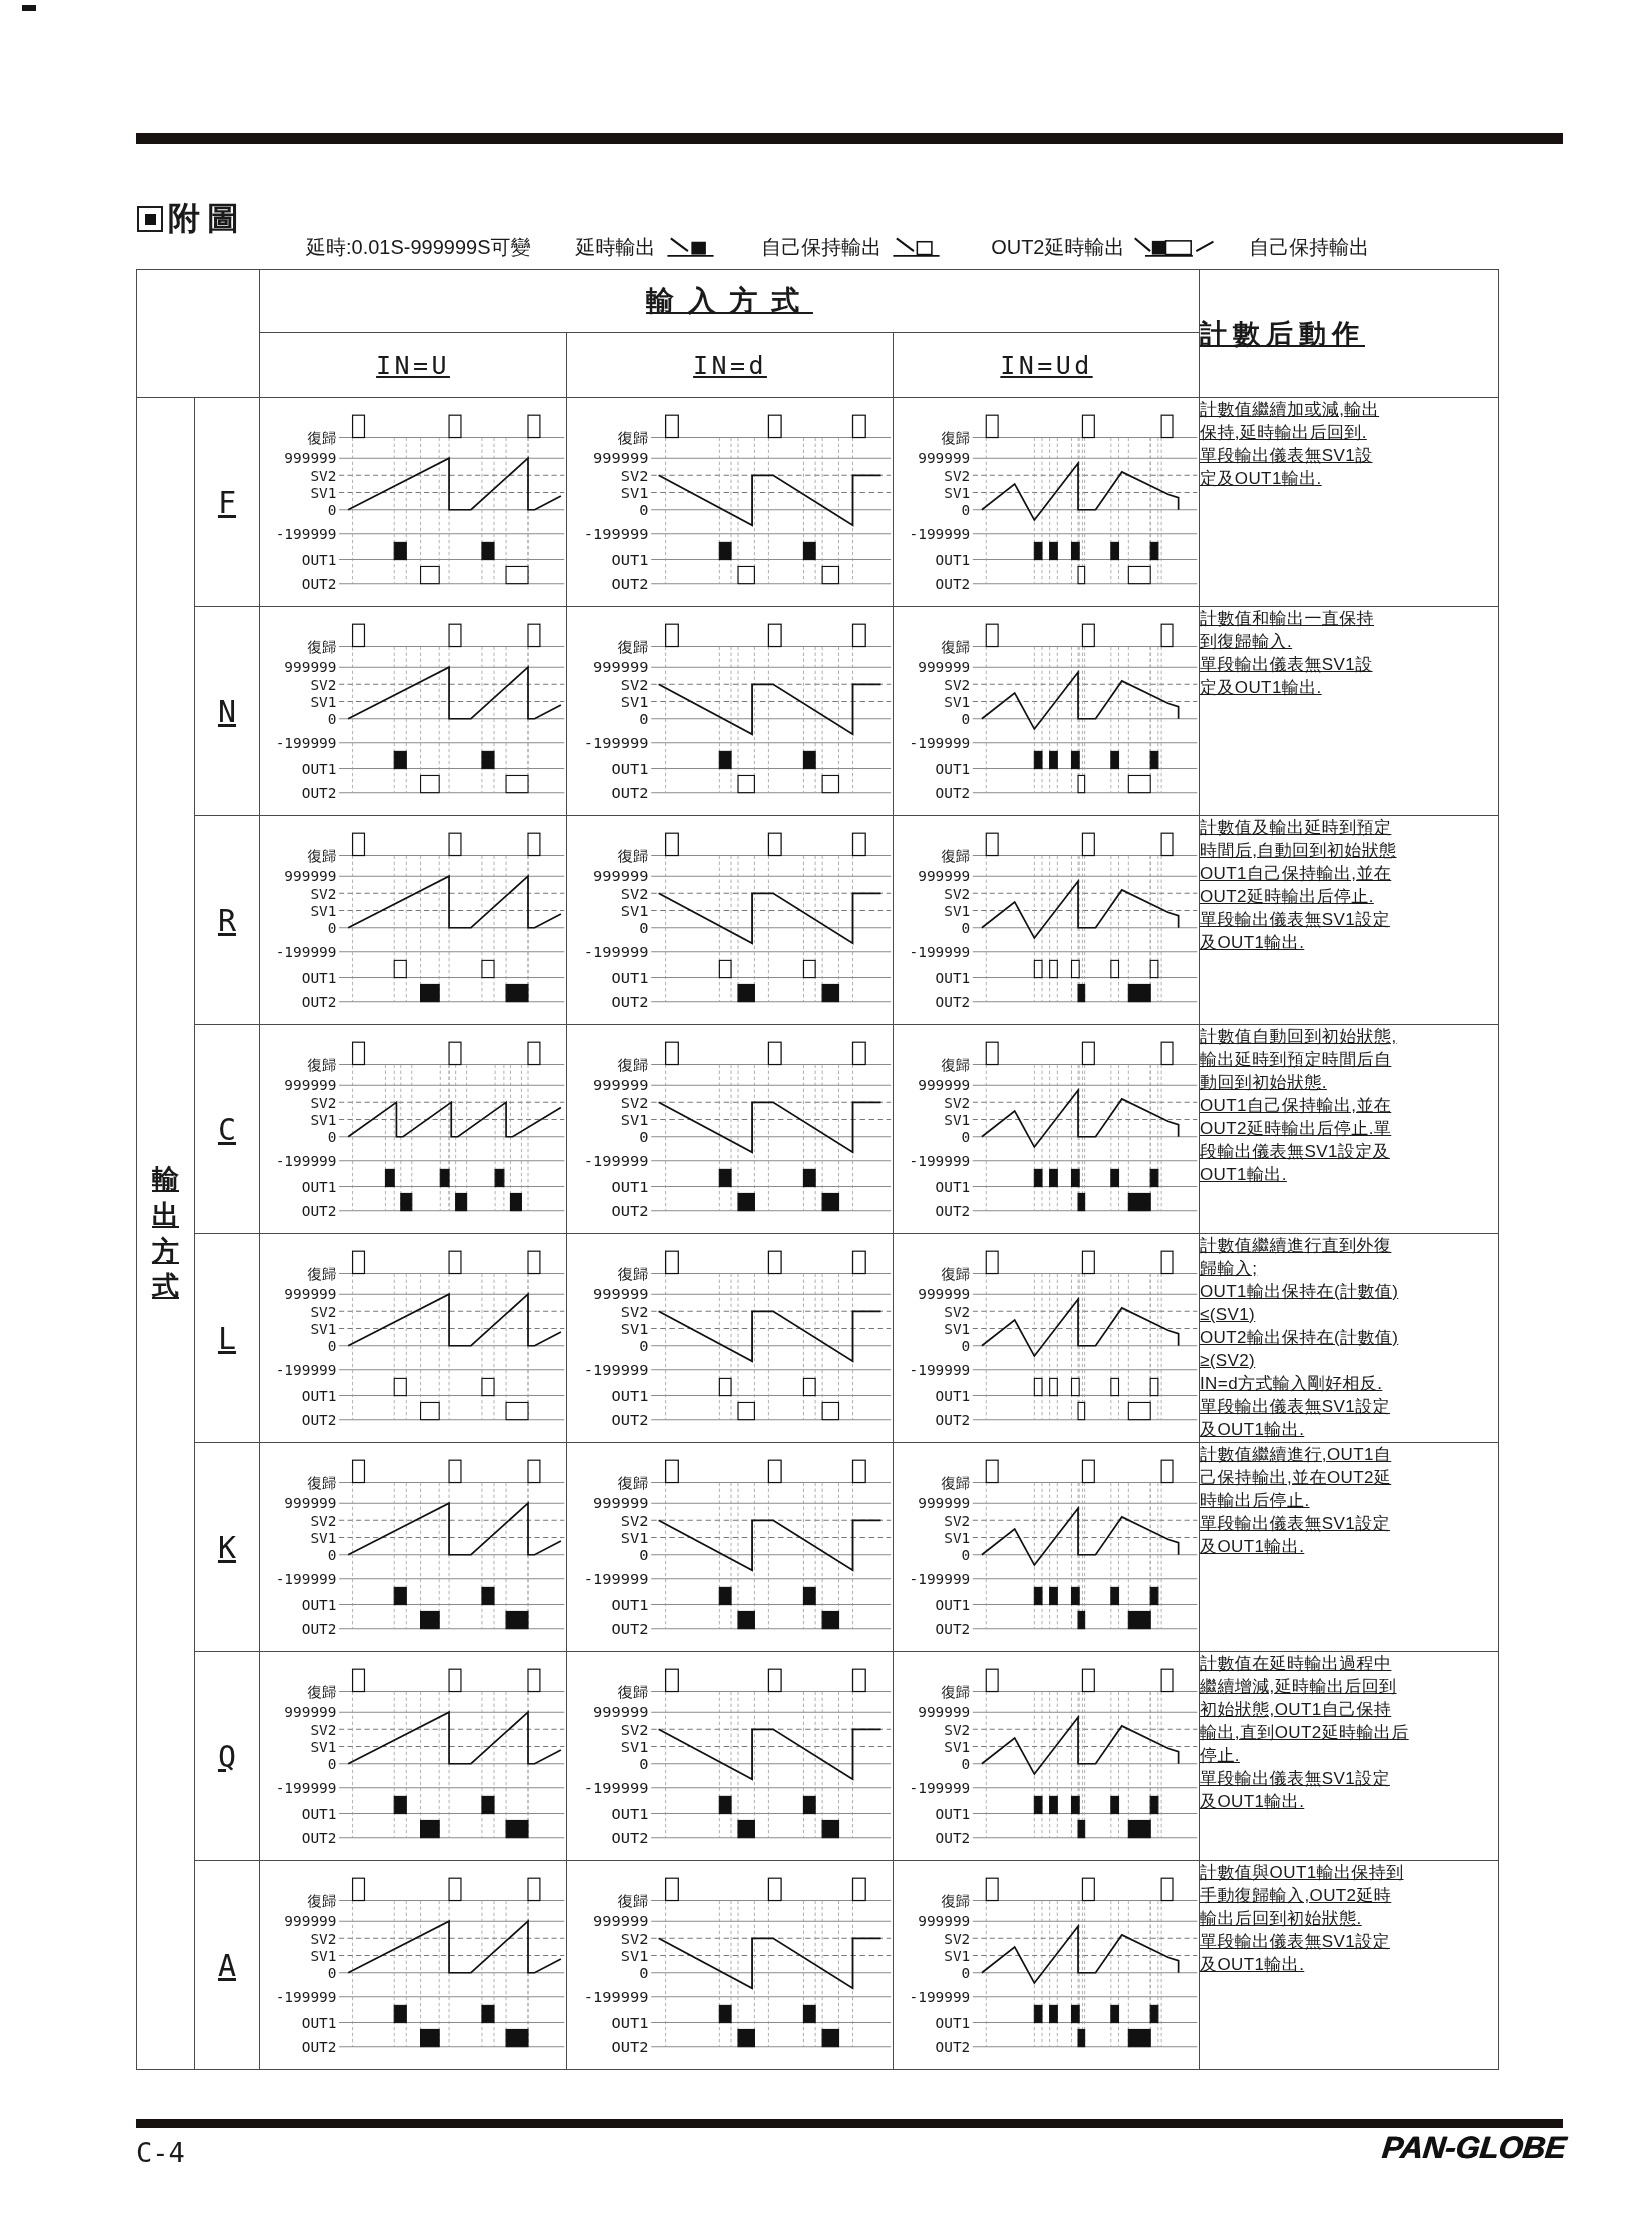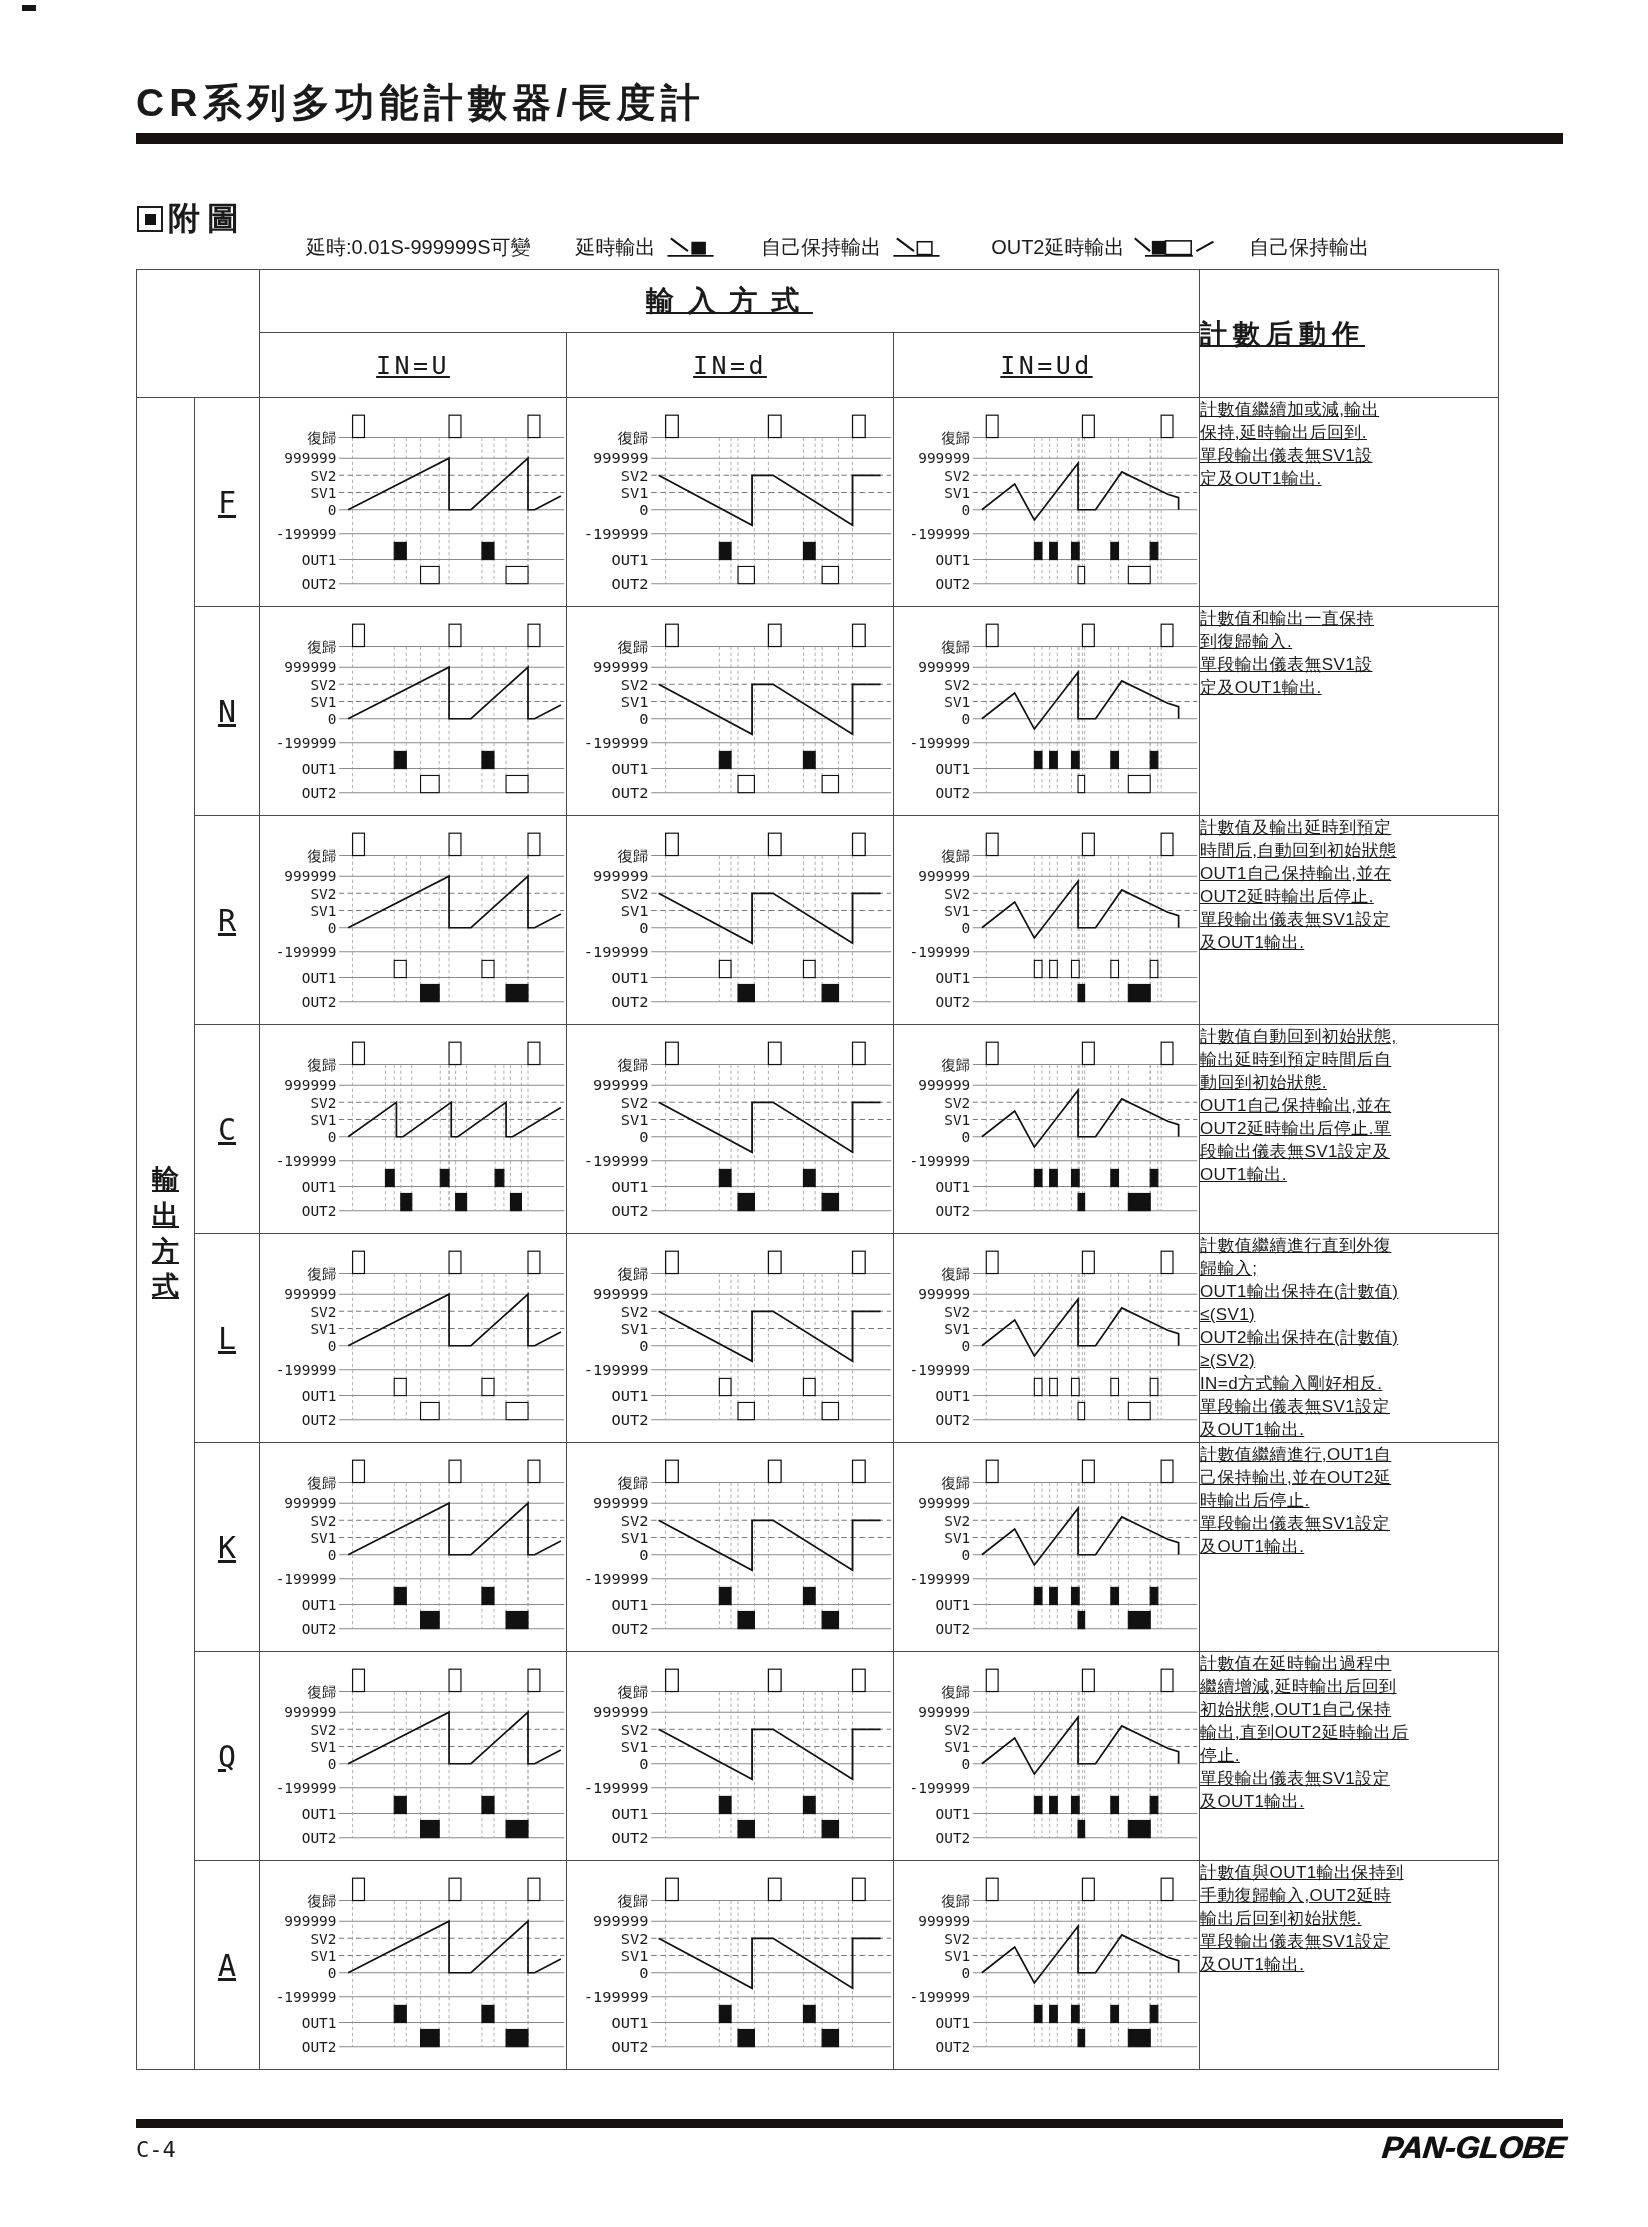--- a/index.html
+++ b/index.html
@@ -21,32 +21,31 @@
   .h2td{height:64px;text-align:center;font-size:25px;letter-spacing:3.4px;font-family:"DejaVu Sans Mono","Liberation Mono",monospace;}
   .actionh{text-align:left;font-size:27px;font-weight:600;letter-spacing:6px;}
   tr.body{height:208px;}
   .vcell{vertical-align:middle;}
   .vtext{width:29px;margin:16px auto;font-size:27px;line-height:1.32;font-weight:600;word-break:break-all;text-align:center;}
   .letter{text-align:center;vertical-align:middle;font-size:30px;font-family:"DejaVu Sans Mono","Liberation Mono",monospace;}
   .diag{vertical-align:top;text-align:center;}
   .diag svg{display:block;width:100%;height:208px;}
   .desc{vertical-align:top;padding:6.9px 3.4px 0 8.6px;font-size:17px;line-height:23px;white-space:pre-line;letter-spacing:0.4px;}
   .footrule{position:absolute;left:136px;top:2119px;width:1427px;height:9.4px;background:#17120f;}
-  .pagenum{position:absolute;left:136px;top:2137px;font-size:22px;font-family:"DejaVu Sans Mono","Liberation Mono",monospace;}
+  .pagenum{position:absolute;left:136px;top:2137px;font-size:27px;font-family:"DejaVu Sans Mono","Liberation Mono",monospace;}
   .brand{position:absolute;right:82px;top:2130px;font-size:31px;font-weight:900;font-style:italic;
          letter-spacing:0px;transform:skewX(-6deg);color:#111;text-shadow:0.9px 0 0 #111;}
 </style>
 </head>
 <body>
 
 <div class="page">
 
   <div class="corner-tick"></div>
 
-  <div class="title">CR系列多功能計數器/長度計</div>
   <div class="rule"></div>
 
   <div class="section">
     <div class="bullet">
         <div class="bullet-core"></div>
       </div>
     <div class="section-title">附圖</div>
   </div>
 
   <div class="legend">

